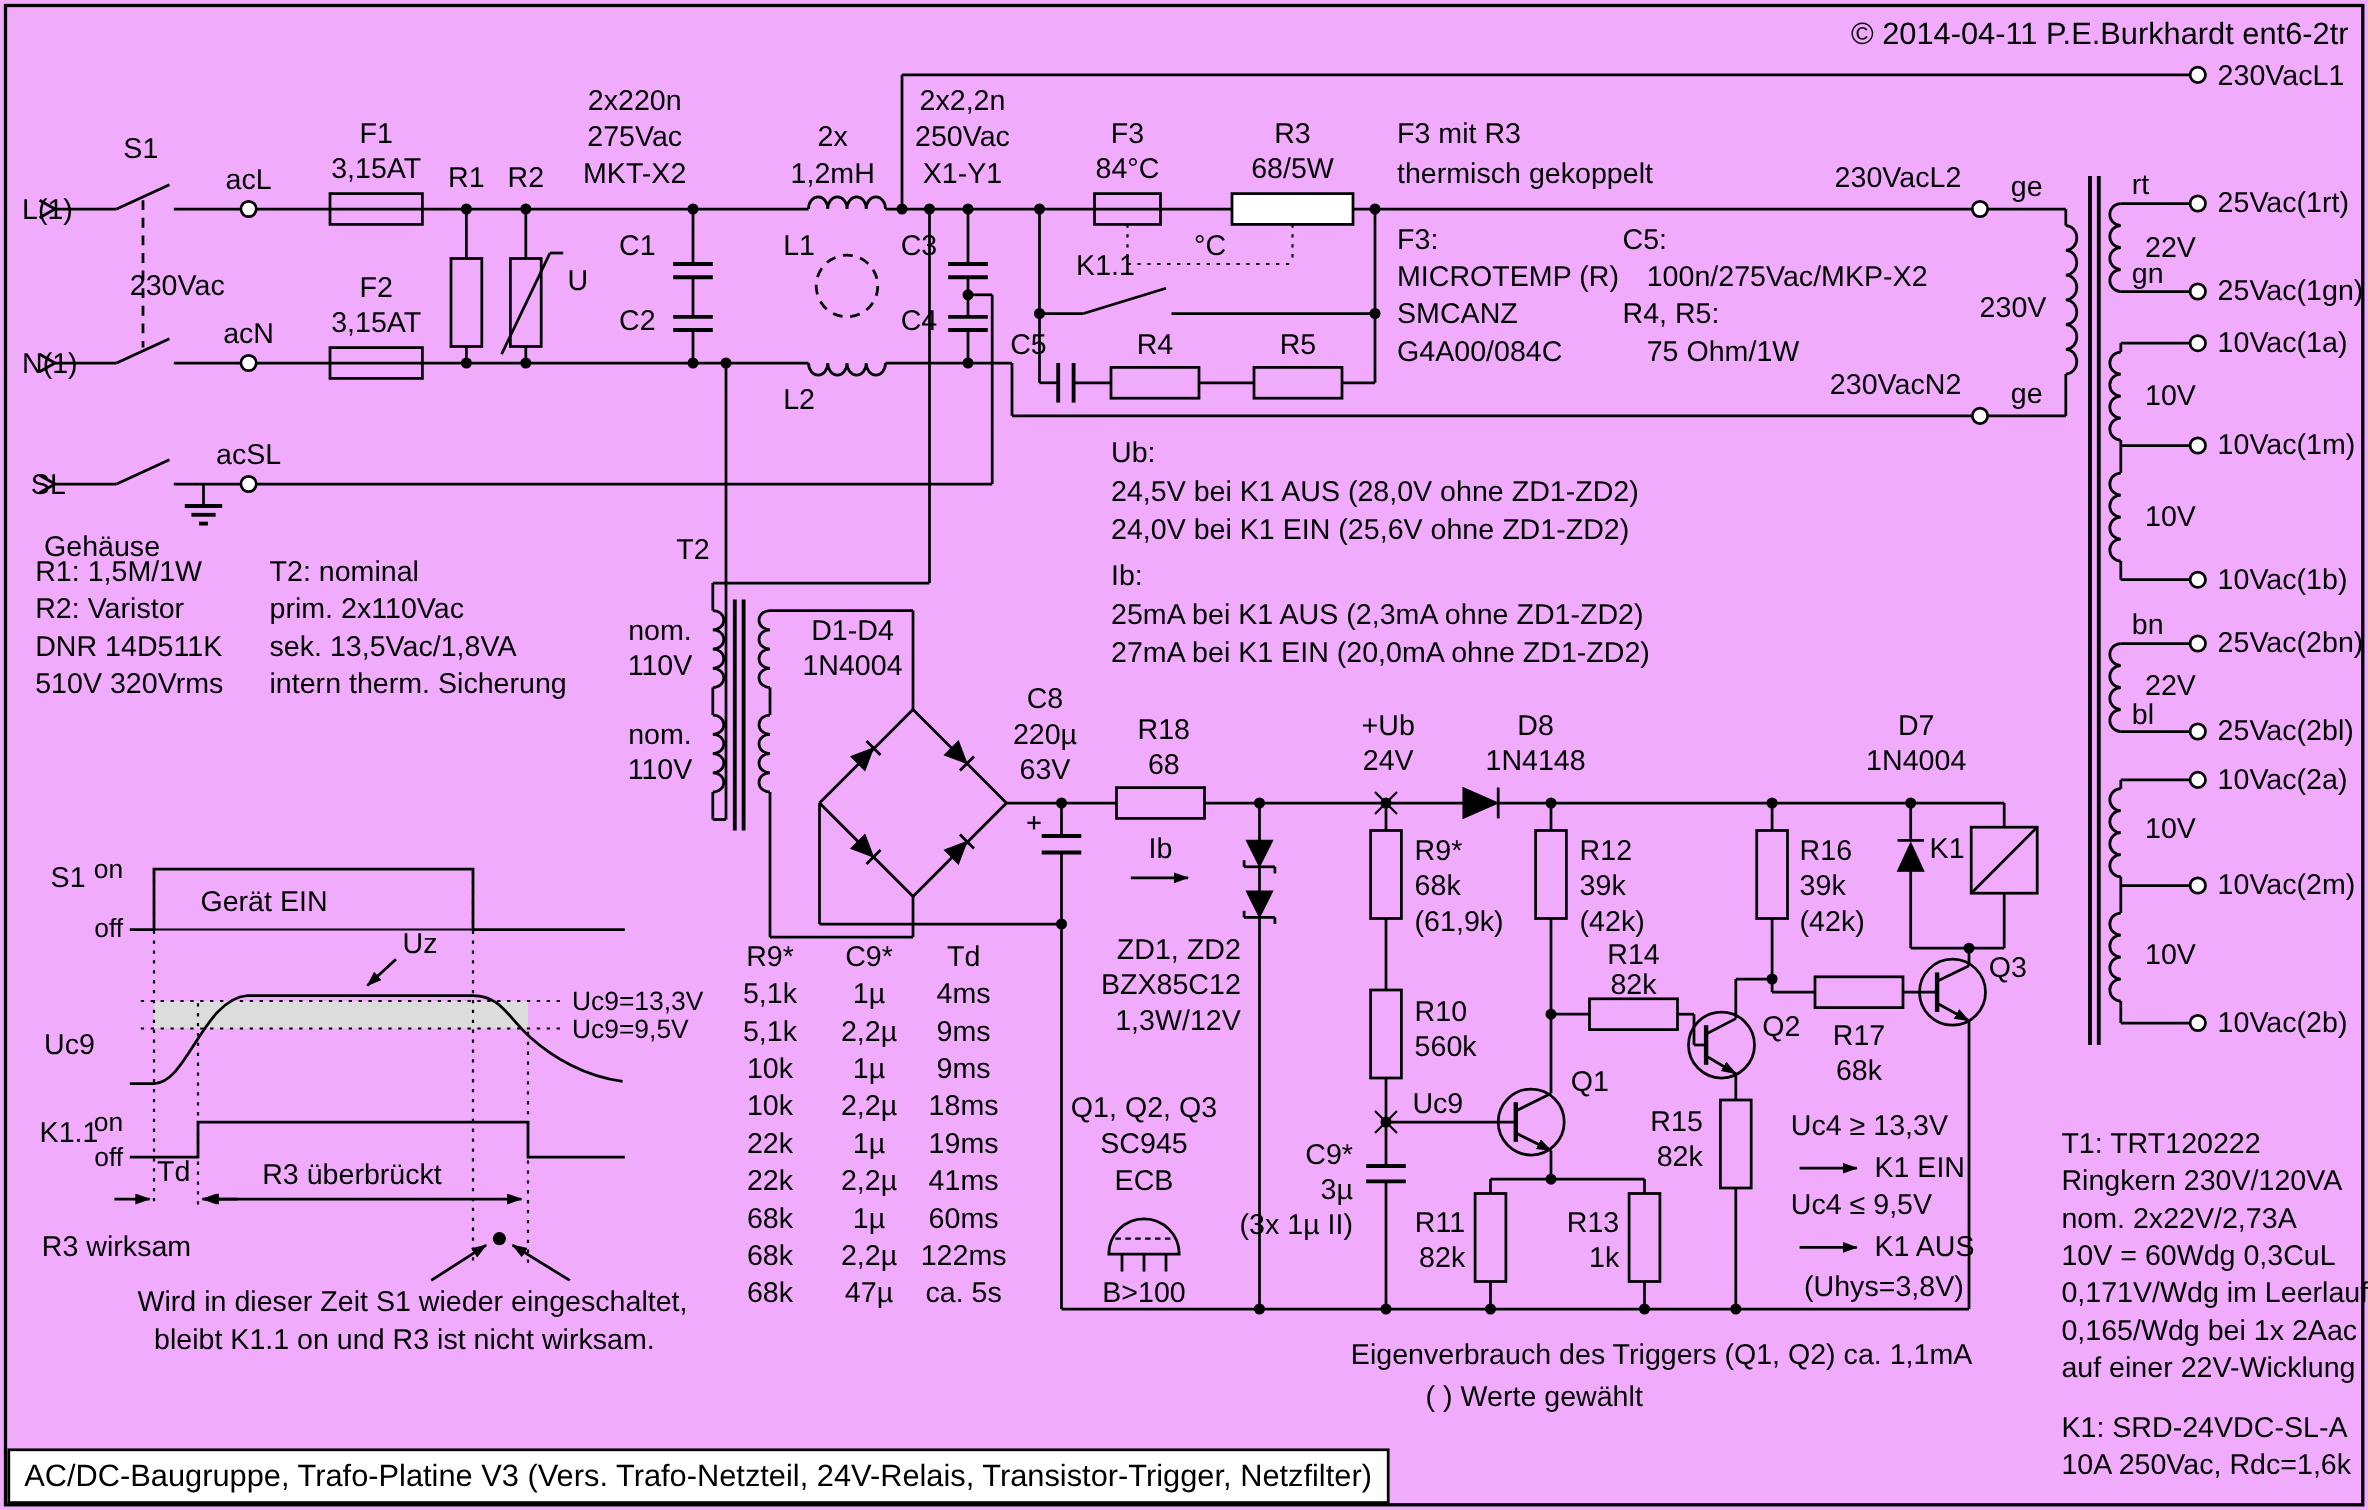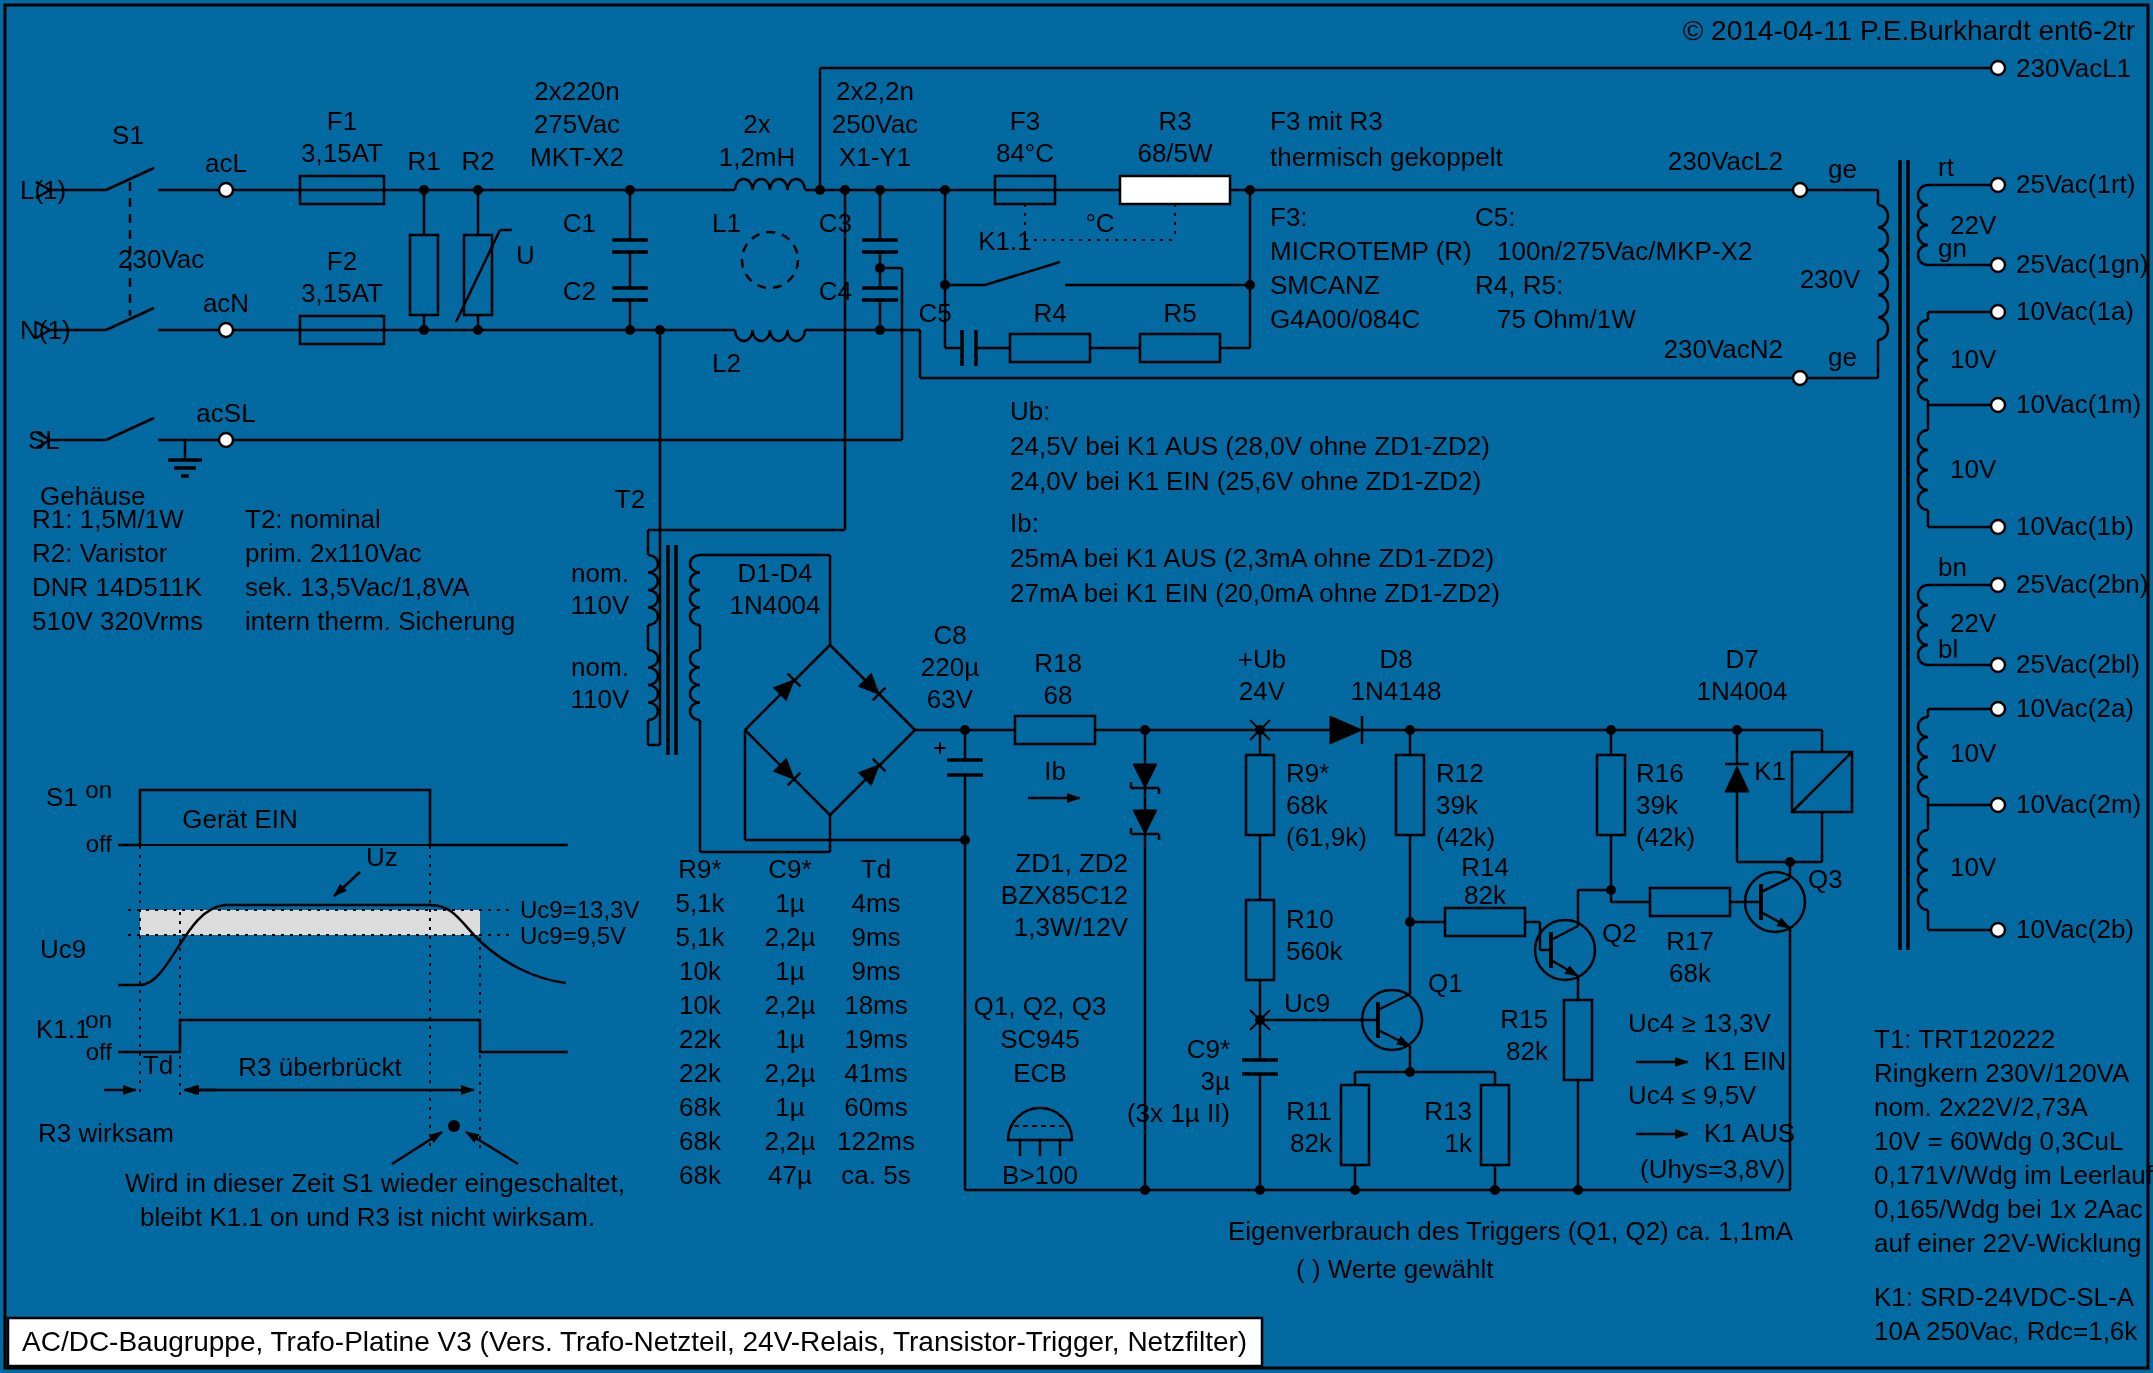--- a/index.html
+++ b/index.html
@@ -1,16 +1,16 @@
 <!DOCTYPE html>
 <html><head>
 <meta charset="utf-8">
 <style>
   html,body{margin:0;padding:0;background:#fff}
-  #stage{width:2153px;height:1373px;position:relative;background:#0369a1}
+  #stage{width:2153px;height:1373px;position:relative;background:#f0abfc}
   svg{display:block}
   line,path,polyline,rect,circle{stroke:#000;stroke-width:2.5;fill:none;stroke-linecap:butt}
   .core{stroke-width:3.5}
   .bar{stroke-width:4}
   .thin{stroke-width:2}
   .dot{fill:#000;stroke:none}
   .fil{fill:#000;stroke:#000;stroke-width:1}
   .wht{fill:#fff}
   .dsh{stroke-dasharray:9 7}
   .dtt{stroke-dasharray:3 6;stroke-width:2}

